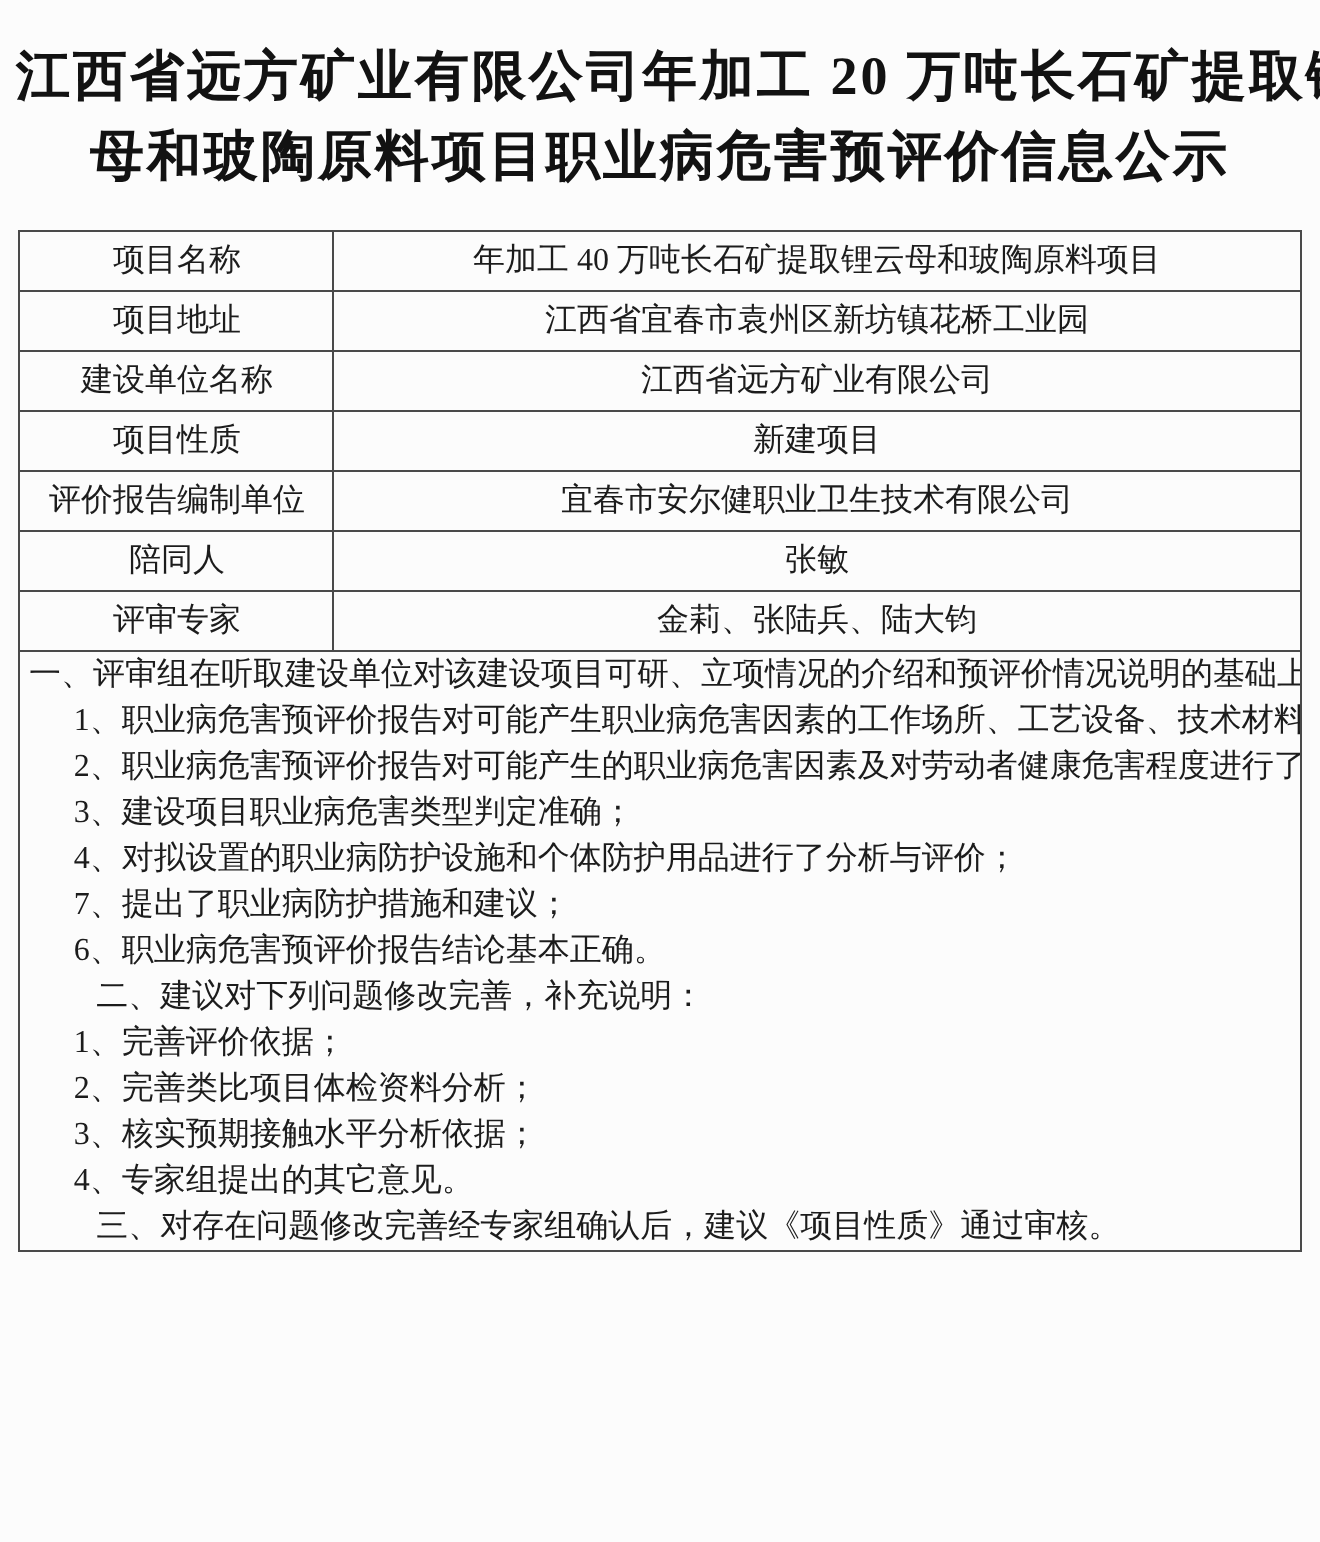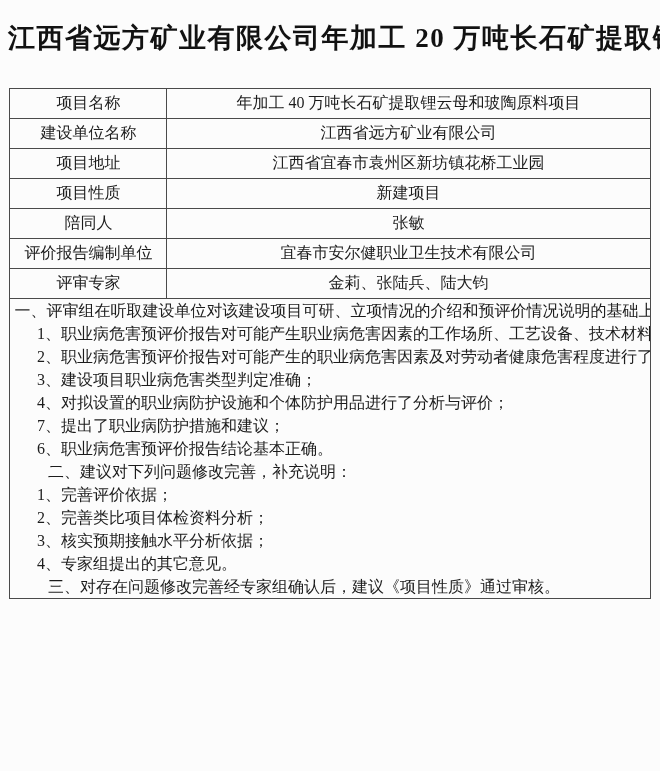--- a/index.html
+++ b/index.html
@@ -17,21 +17,21 @@
     text-align: center;
     font-size: 27px;
     font-weight: bold;
     line-height: 40px;
     letter-spacing: 1.5px;
     color: #121212;
   }
   .doc-title .title-line { white-space: nowrap; }
   table.doc-table {
     width: 640px;
-    margin: 30px auto 0;
+    margin: 17px auto 0;
     border-collapse: collapse;
     table-layout: fixed;
   }
   table.doc-table td {
     border: 1px solid #4a4a4a;
     height: 29px;
     text-align: center;
     vertical-align: middle;
     font-size: 16px;
     padding: 0 4px;
@@ -55,53 +55,54 @@
   .ind-1 { text-indent: 1.4em; }
   .ind-2 { text-indent: 2.1em; }
 </style>
 </head>
 <body>
 
 <div class="page">
 
   <h1 class="doc-title">
     <div class="title-line">江西省远方矿业有限公司年加工 20 万吨长石矿提取锂云</div>
+    <div class="title-line">母和玻陶原料项目职业病危害预评价信息公示</div>
   </h1>
 
   <table class="doc-table">
     <colgroup>
       <col style="width:157px">
         <col style="width:130px">
         <col style="width:150px">
         <col style="width:203px">
     </colgroup>
     <tbody>
       <tr>
         <td>项目名称</td>
         <td colspan="3">年加工 40 万吨长石矿提取锂云母和玻陶原料项目</td>
       </tr>
       <tr>
+        <td>项目地址</td>
+        <td colspan="3">江西省宜春市袁州区新坊镇花桥工业园</td>
+      </tr>
+      <tr>
         <td>建设单位名称</td>
         <td colspan="3">江西省远方矿业有限公司</td>
-      </tr>
-      <tr>
-        <td>项目地址</td>
-        <td colspan="3">江西省宜春市袁州区新坊镇花桥工业园</td>
       </tr>
       <tr>
         <td>项目性质</td>
         <td colspan="3">新建项目</td>
       </tr>
       <tr>
+        <td>评价报告编制单位</td>
+        <td colspan="3">宜春市安尔健职业卫生技术有限公司</td>
+      </tr>
+      <tr>
         <td>陪同人</td>
         <td colspan="3">张敏</td>
-      </tr>
-      <tr>
-        <td>评价报告编制单位</td>
-        <td colspan="3">宜春市安尔健职业卫生技术有限公司</td>
       </tr>
       <tr>
         <td>评审专家</td>
         <td colspan="3">金莉、张陆兵、陆大钧</td>
       </tr>
       <tr>
         <td colspan="4" class="opinion-cell">
           <p class="ind-0">一、评审组在听取建设单位对该建设项目可研、立项情况的介绍和预评价情况说明的基础上，查阅了有关资料，评审了《评价报告》，经过认真讨论，形成以下意见：</p>
           <p class="ind-1">1、职业病危害预评价报告对可能产生职业病危害因素的工作场所、工艺设备、技术材料等进行了描述；</p>
           <p class="ind-1">2、职业病危害预评价报告对可能产生的职业病危害因素及对劳动者健康危害程度进行了分析和评价；</p>

